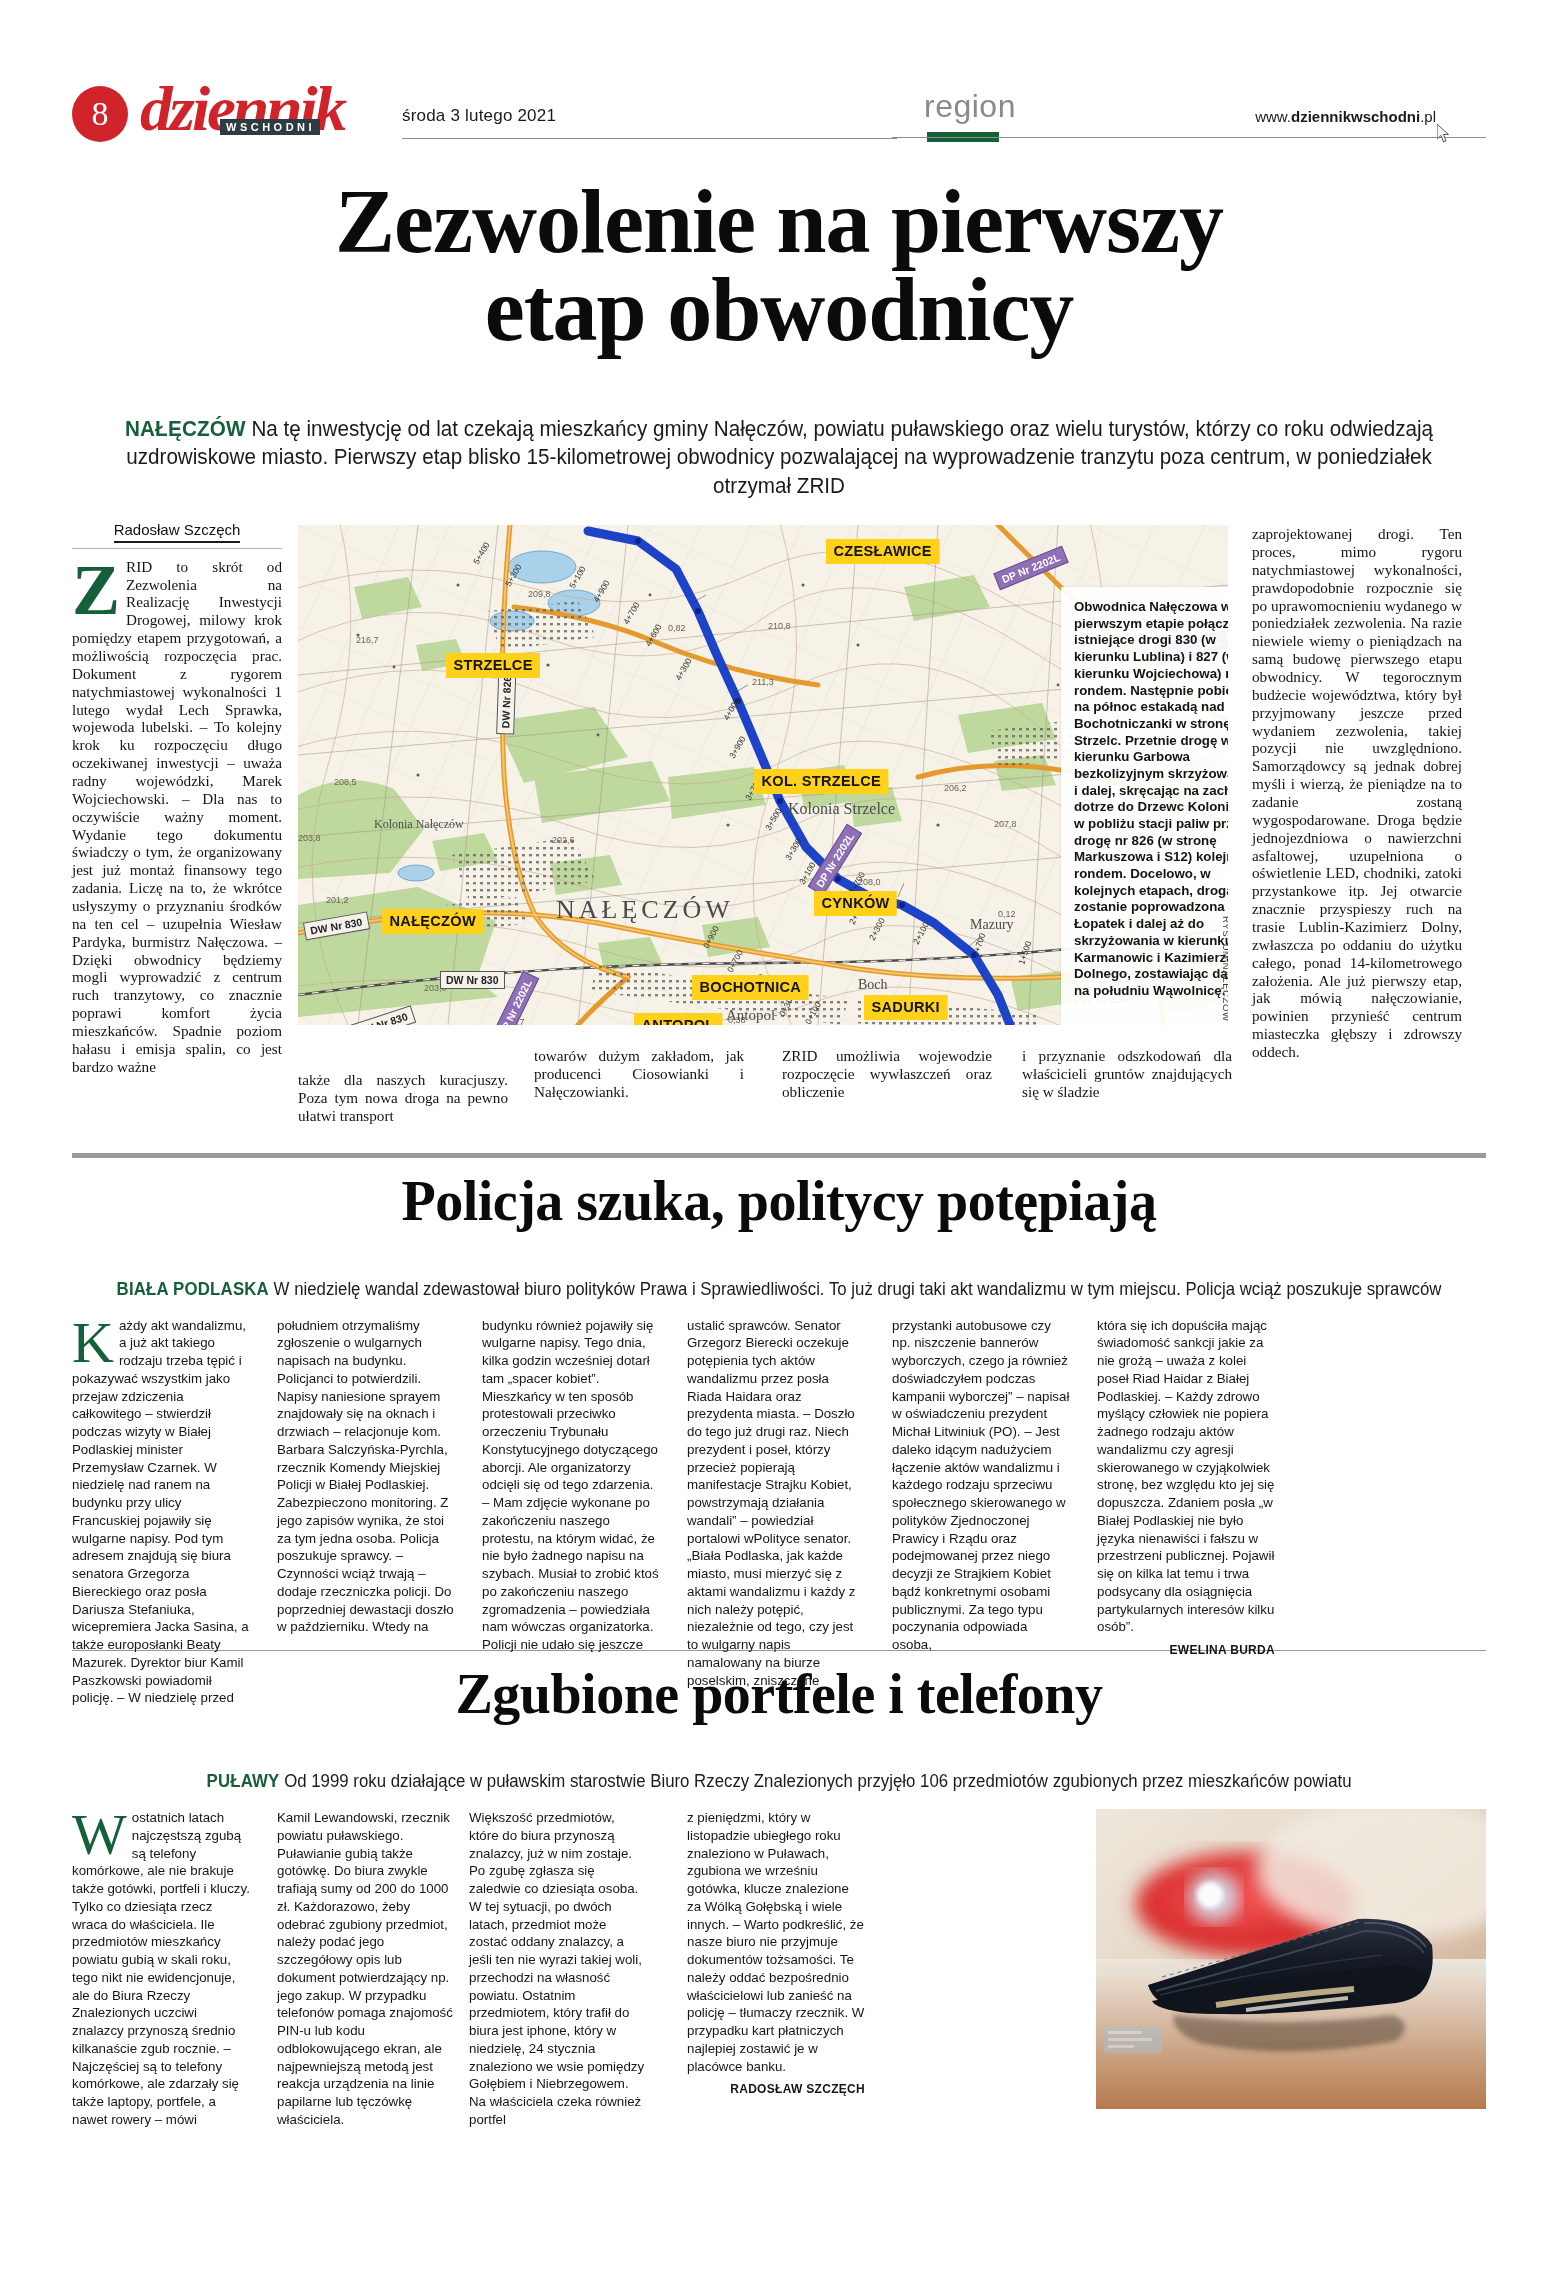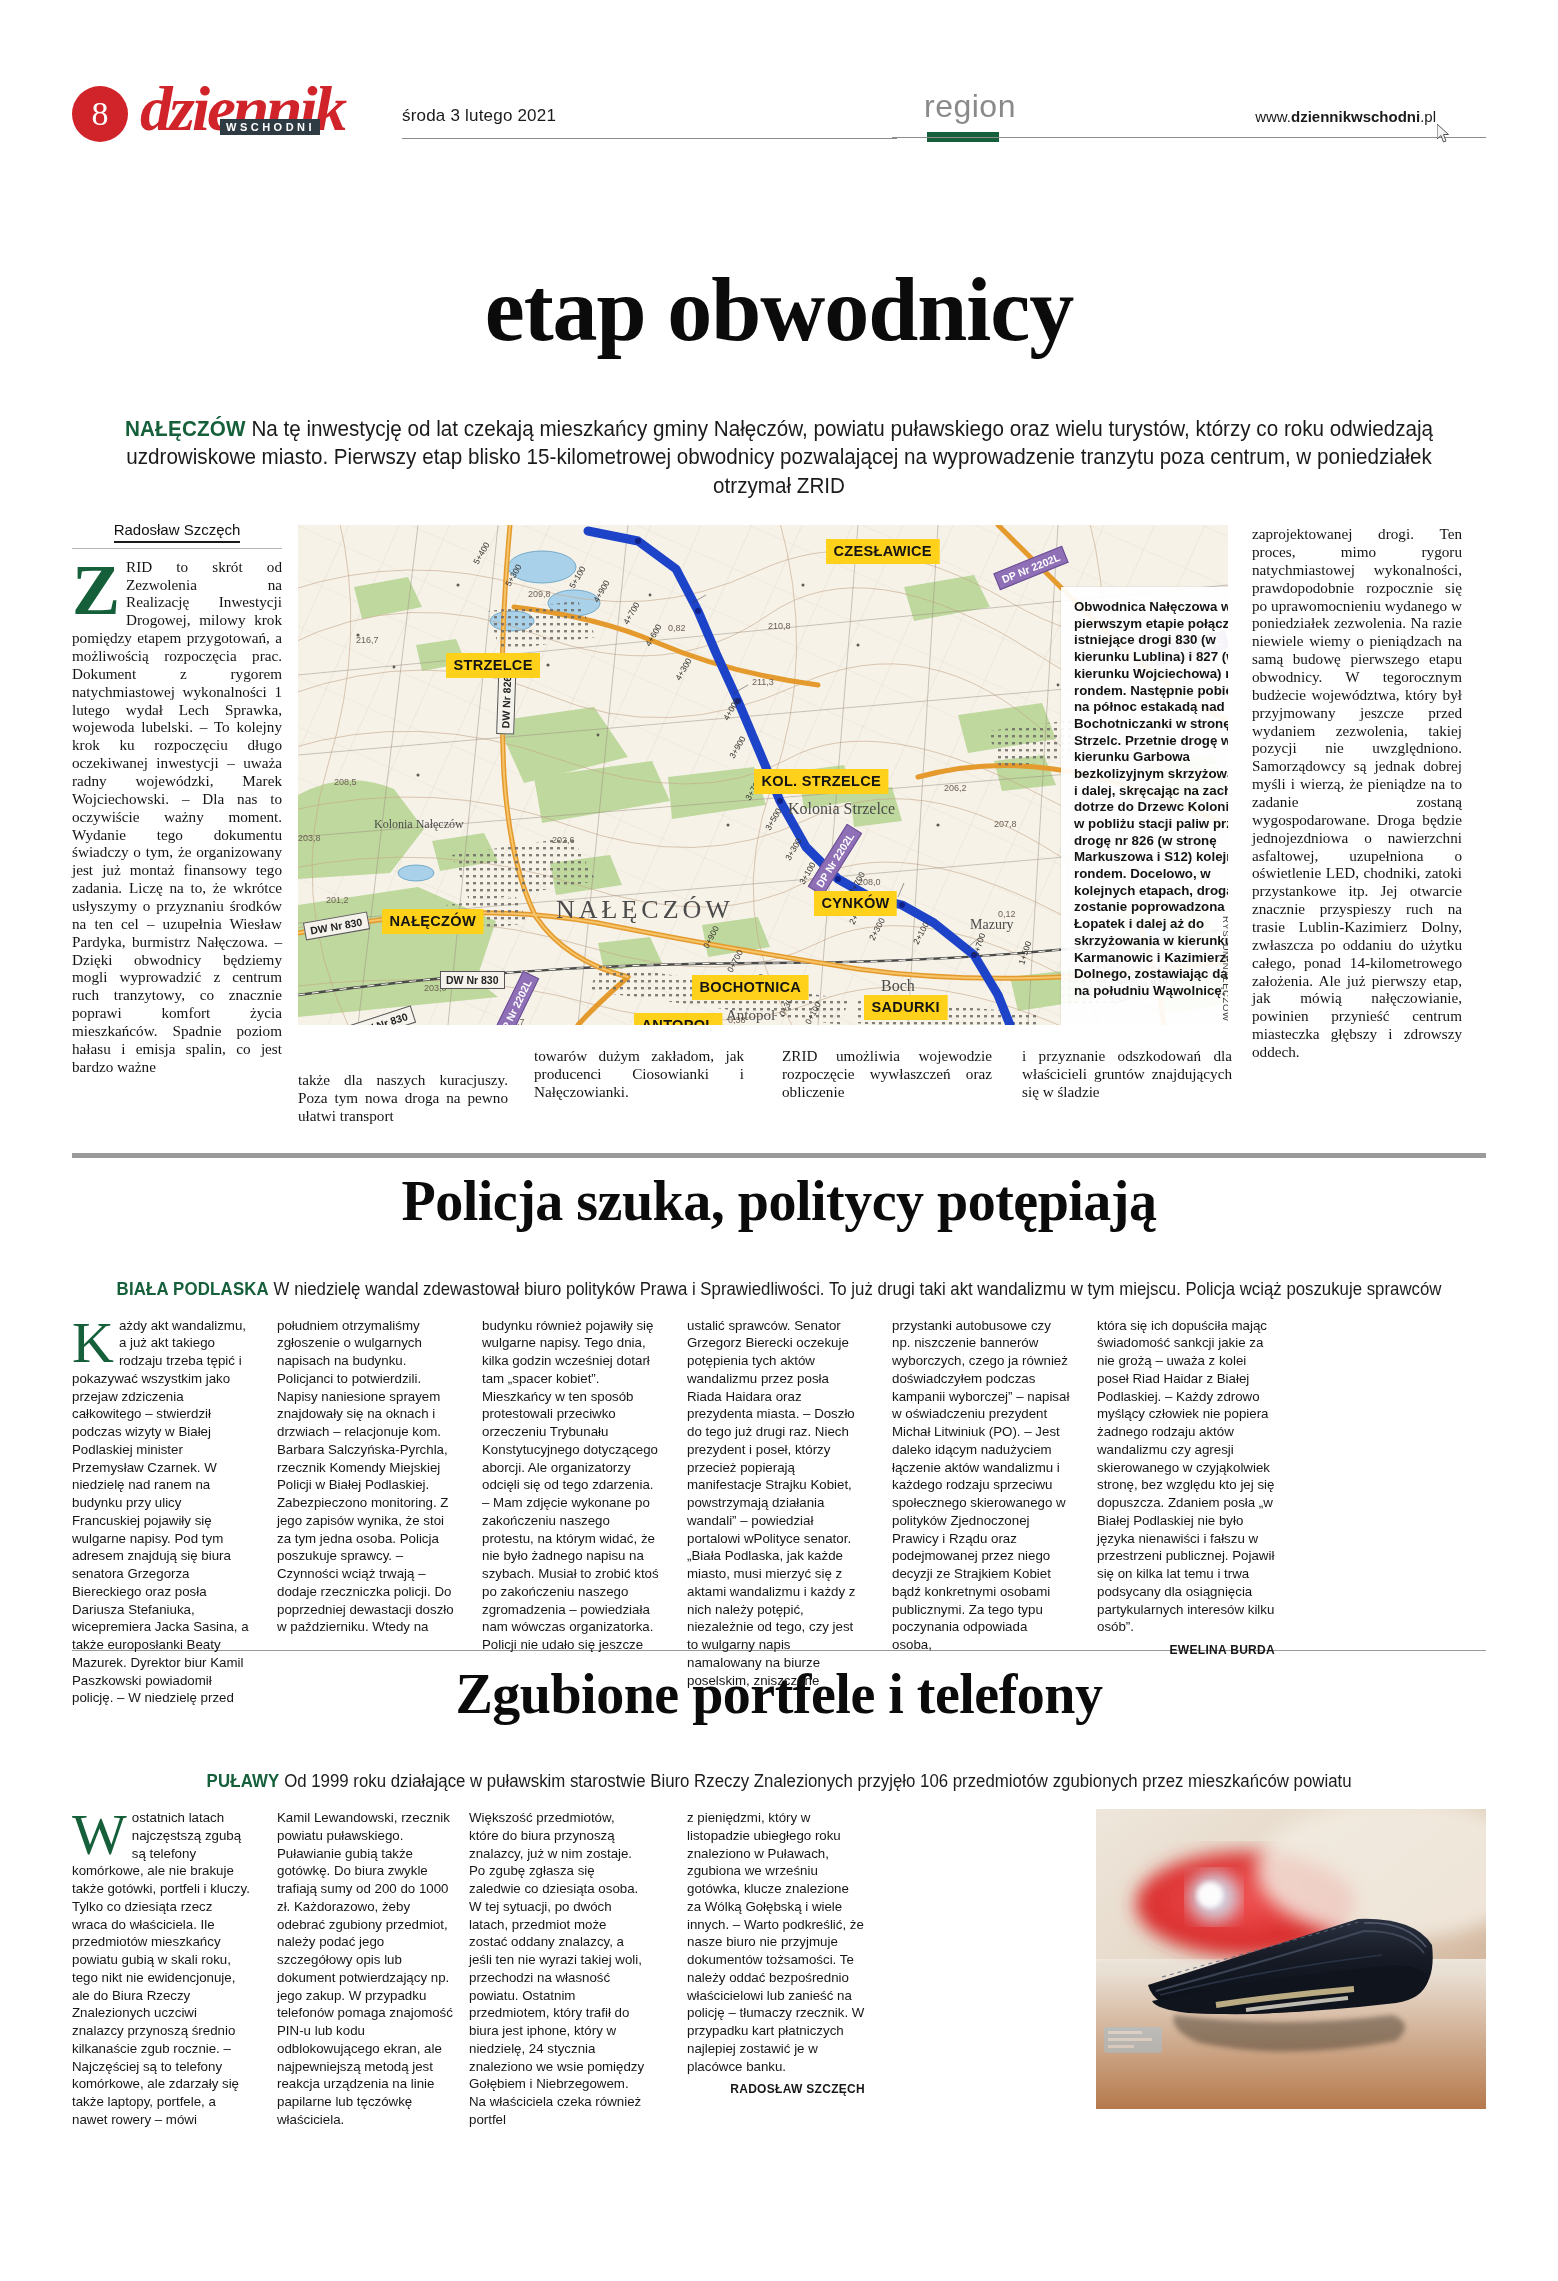--- a/index.html
+++ b/index.html
@@ -235,21 +235,21 @@
 
     <div class="site-url"><span>www.</span><b>dziennikwschodni</b><span>.pl</span></div>
 
     <svg class="cursor-arrow" viewBox="0 0 14 20">
       <polygon points="0,0 0,15 4,11.5 6.5,18 9,17 6.5,10.5 11.5,10.5" fill="#f4f4f4" stroke="#444" stroke-width="0.9"></polygon>
     </svg>
   </div>
 
   <div>
     <h1 class="a1-headline">
-      <br>
+      <span>Zezwolenie na pierwszy</span><br>
       <span>etap obwodnicy</span>
     </h1>
 
     <p class="a1-lead"><span class="kicker">NAŁĘCZÓW</span> <span>Na tę inwestycję od lat czekają mieszkańcy gminy Nałęczów, powiatu puławskiego oraz wielu turystów, którzy co roku odwiedzają uzdrowiskowe miasto. Pierwszy etap blisko 15-kilometrowej obwodnicy pozwalającej na wyprowadzenie tranzytu poza centrum, w poniedziałek otrzymał ZRID</span></p>
 
     <div class="a1-body">
 
       <div class="col-narrow col1">
         <div class="byline-wrap">
           <span class="byline">Radosław Szczęch</span>
@@ -456,21 +456,21 @@
         </svg>
 
         
         <div class="map-town" style="left:76px; top:292px; font-size:12px;">Kolonia Nałęczów</div>
         <div class="map-town" style="left:490px; top:275px; font-size:16px;">Kolonia Strzelce</div>
         <div class="map-town" style="left:258px; top:370px; font-size:26px; letter-spacing:4px; color:#4b4b4b;">NAŁĘCZÓW</div>
         
         <div class="map-town" style="left:428px; top:482px; font-size:15px;">Antopol</div>
         <div class="map-town" style="left:806px; top:440px; font-size:20px; color:#8d8d8d;">Sadurki</div>
         <div class="map-town" style="left:672px; top:392px; font-size:14px;">Mazury</div>
-        <div class="map-town" style="left:560px; top:452px; font-size:16px;margin-left:23px;">Boch</div>
+        <div class="map-town" style="left:560px; top:452px; font-size:14px;">Boch</div>
 
         
         <div class="roadlabel" style="left:696px; top:34px; transform:rotate(-22deg);">DP Nr 2202L</div>
         <div class="roadlabel" style="left:856px; top:114px; transform:rotate(-14deg);">DP Nr 2202L</div>
         <div class="roadlabel" style="left:500px; top:326px; transform:rotate(-58deg);">DP Nr 2202L</div>
         <div class="roadlabel" style="left:180px; top:474px; transform:rotate(-64deg);">DP Nr 2202L</div>
         <div class="roadlabel grey" style="left:176px; top:168px; transform:rotate(-88deg);">DW Nr 826</div>
         <div class="roadlabel grey" style="left:6px; top:392px; transform:rotate(-10deg);">DW Nr 830</div>
         <div class="roadlabel grey" style="left:142px; top:446px;">DW Nr 830</div>
         <div class="roadlabel grey" style="left:812px; top:452px; transform:rotate(-16deg);">DW Nr 830</div>

